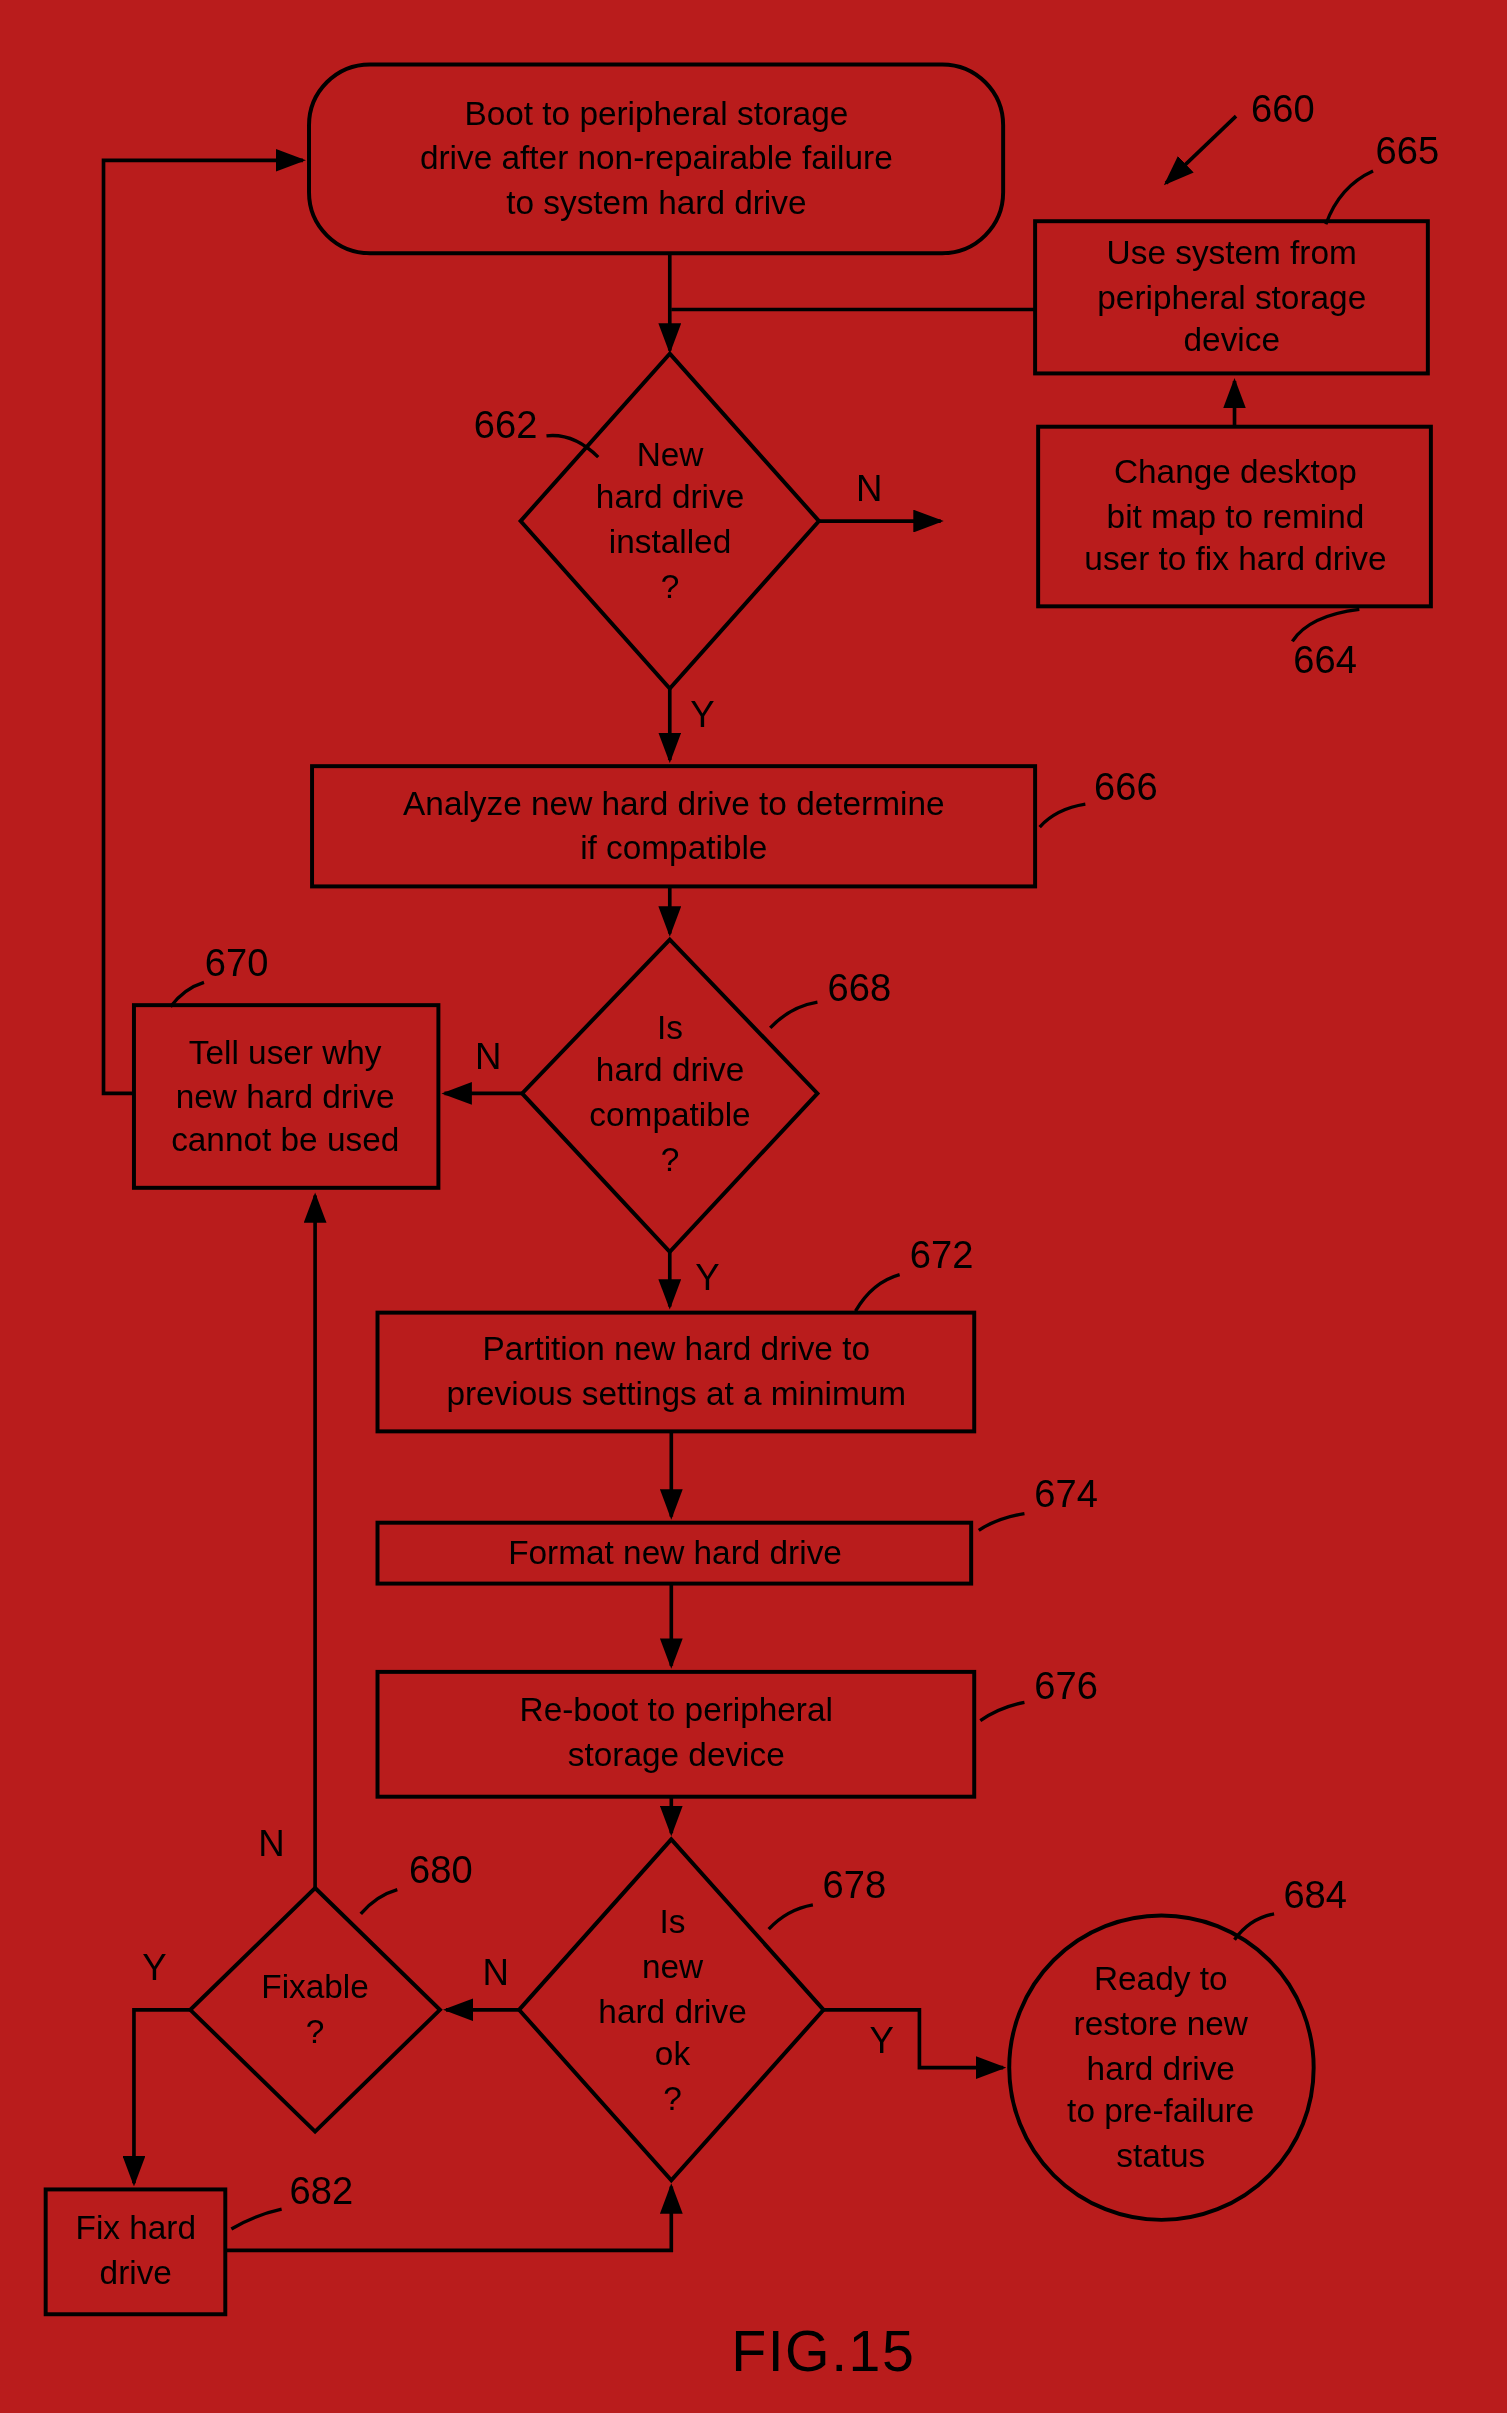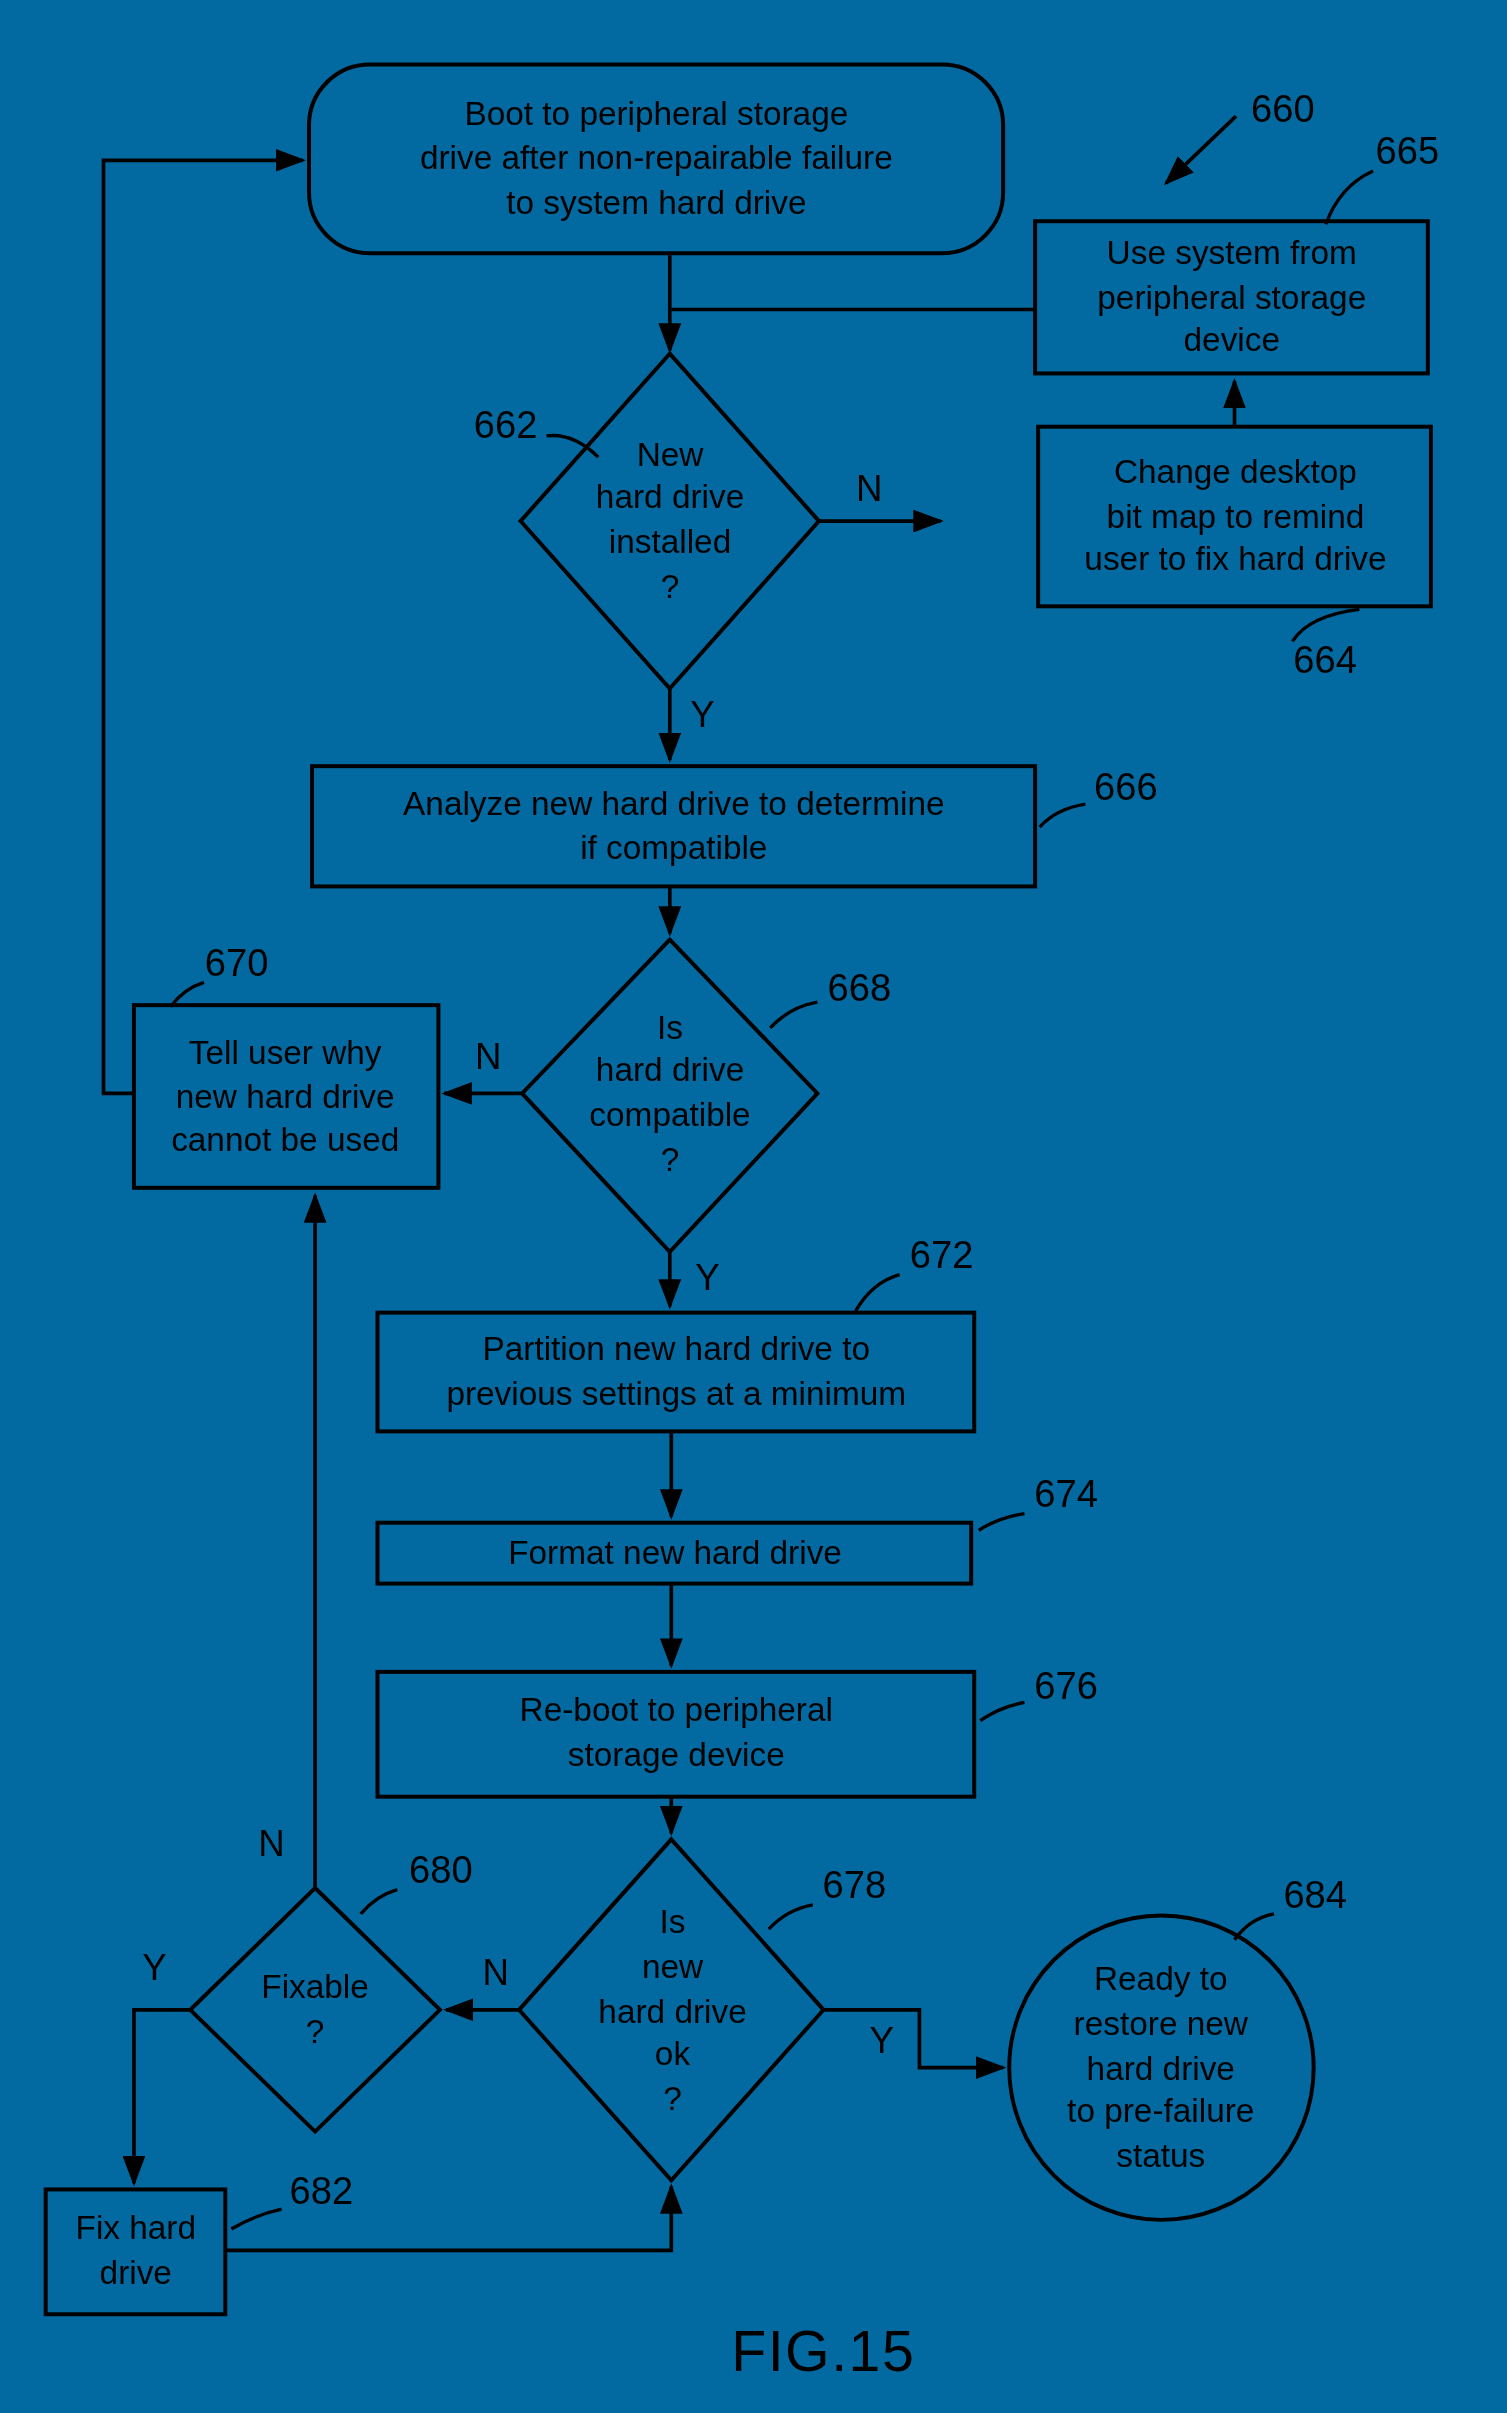--- a/index.html
+++ b/index.html
@@ -1,21 +1,21 @@
 <!DOCTYPE html>
 <html style="font-size:9.8px"><head>
 <meta charset="utf-8">
 <style>
   * { box-sizing: border-box; }
   html, body { margin: 0; padding: 0; background: #ffffff; }
   .canvas {
     position: relative;
     width: 1508px;
     height: 2413px;
-    background: #0369a1;
+    background: #b91c1c;
     overflow: hidden;
   }
   .stage {
     position: absolute;
     left: 0; top: 0;
     width: 605px;
     height: 969px;
     transform: scale(2.4909);
     transform-origin: 0 0;
     font-family: "Liberation Sans", sans-serif;

